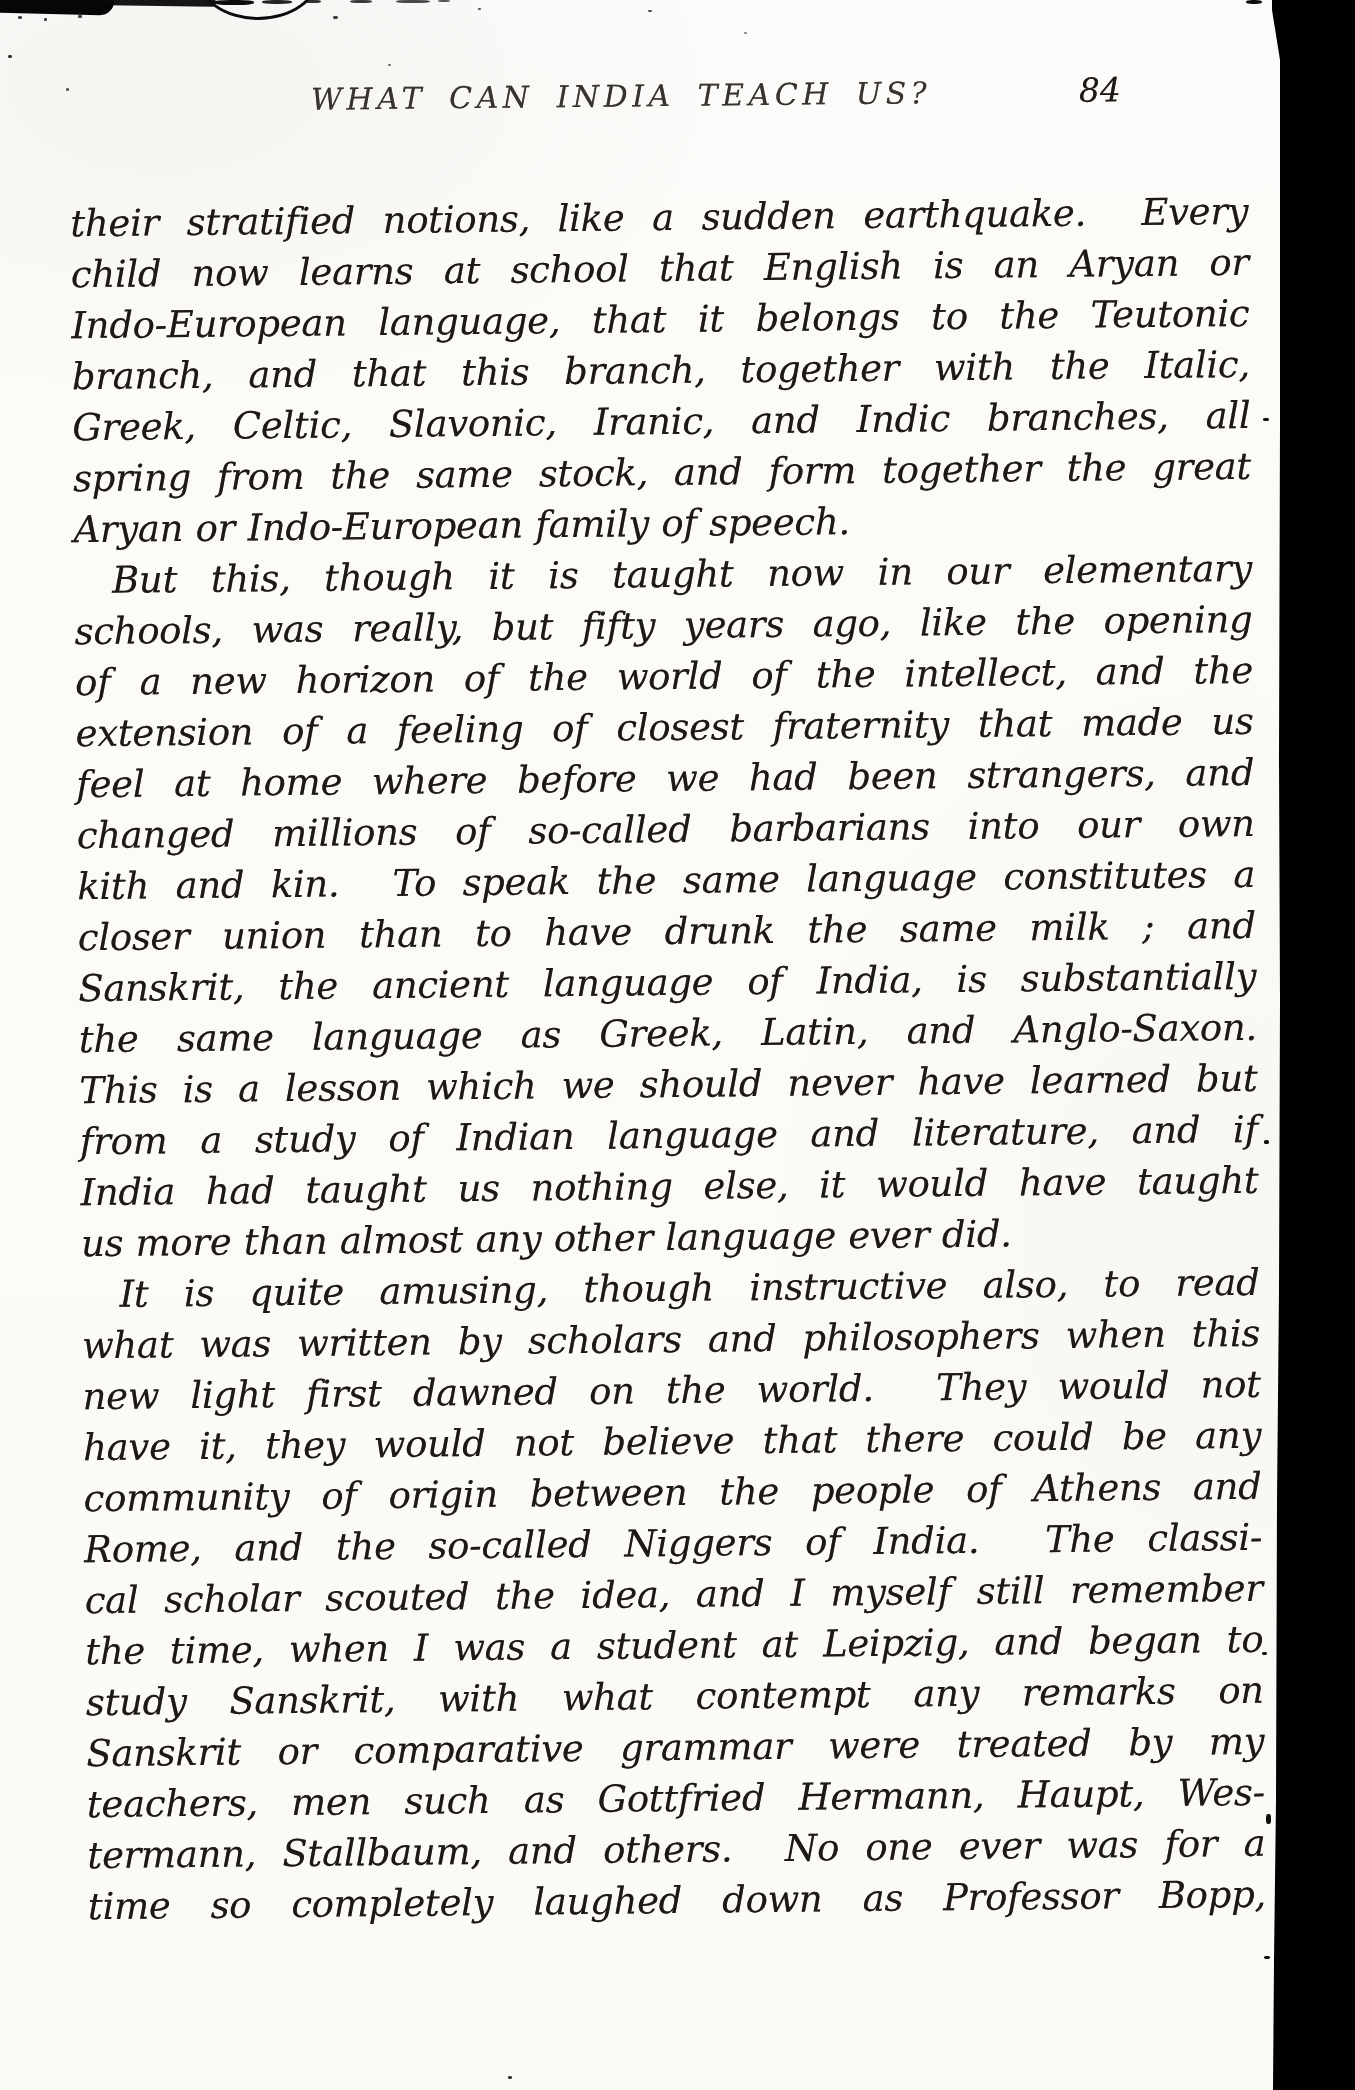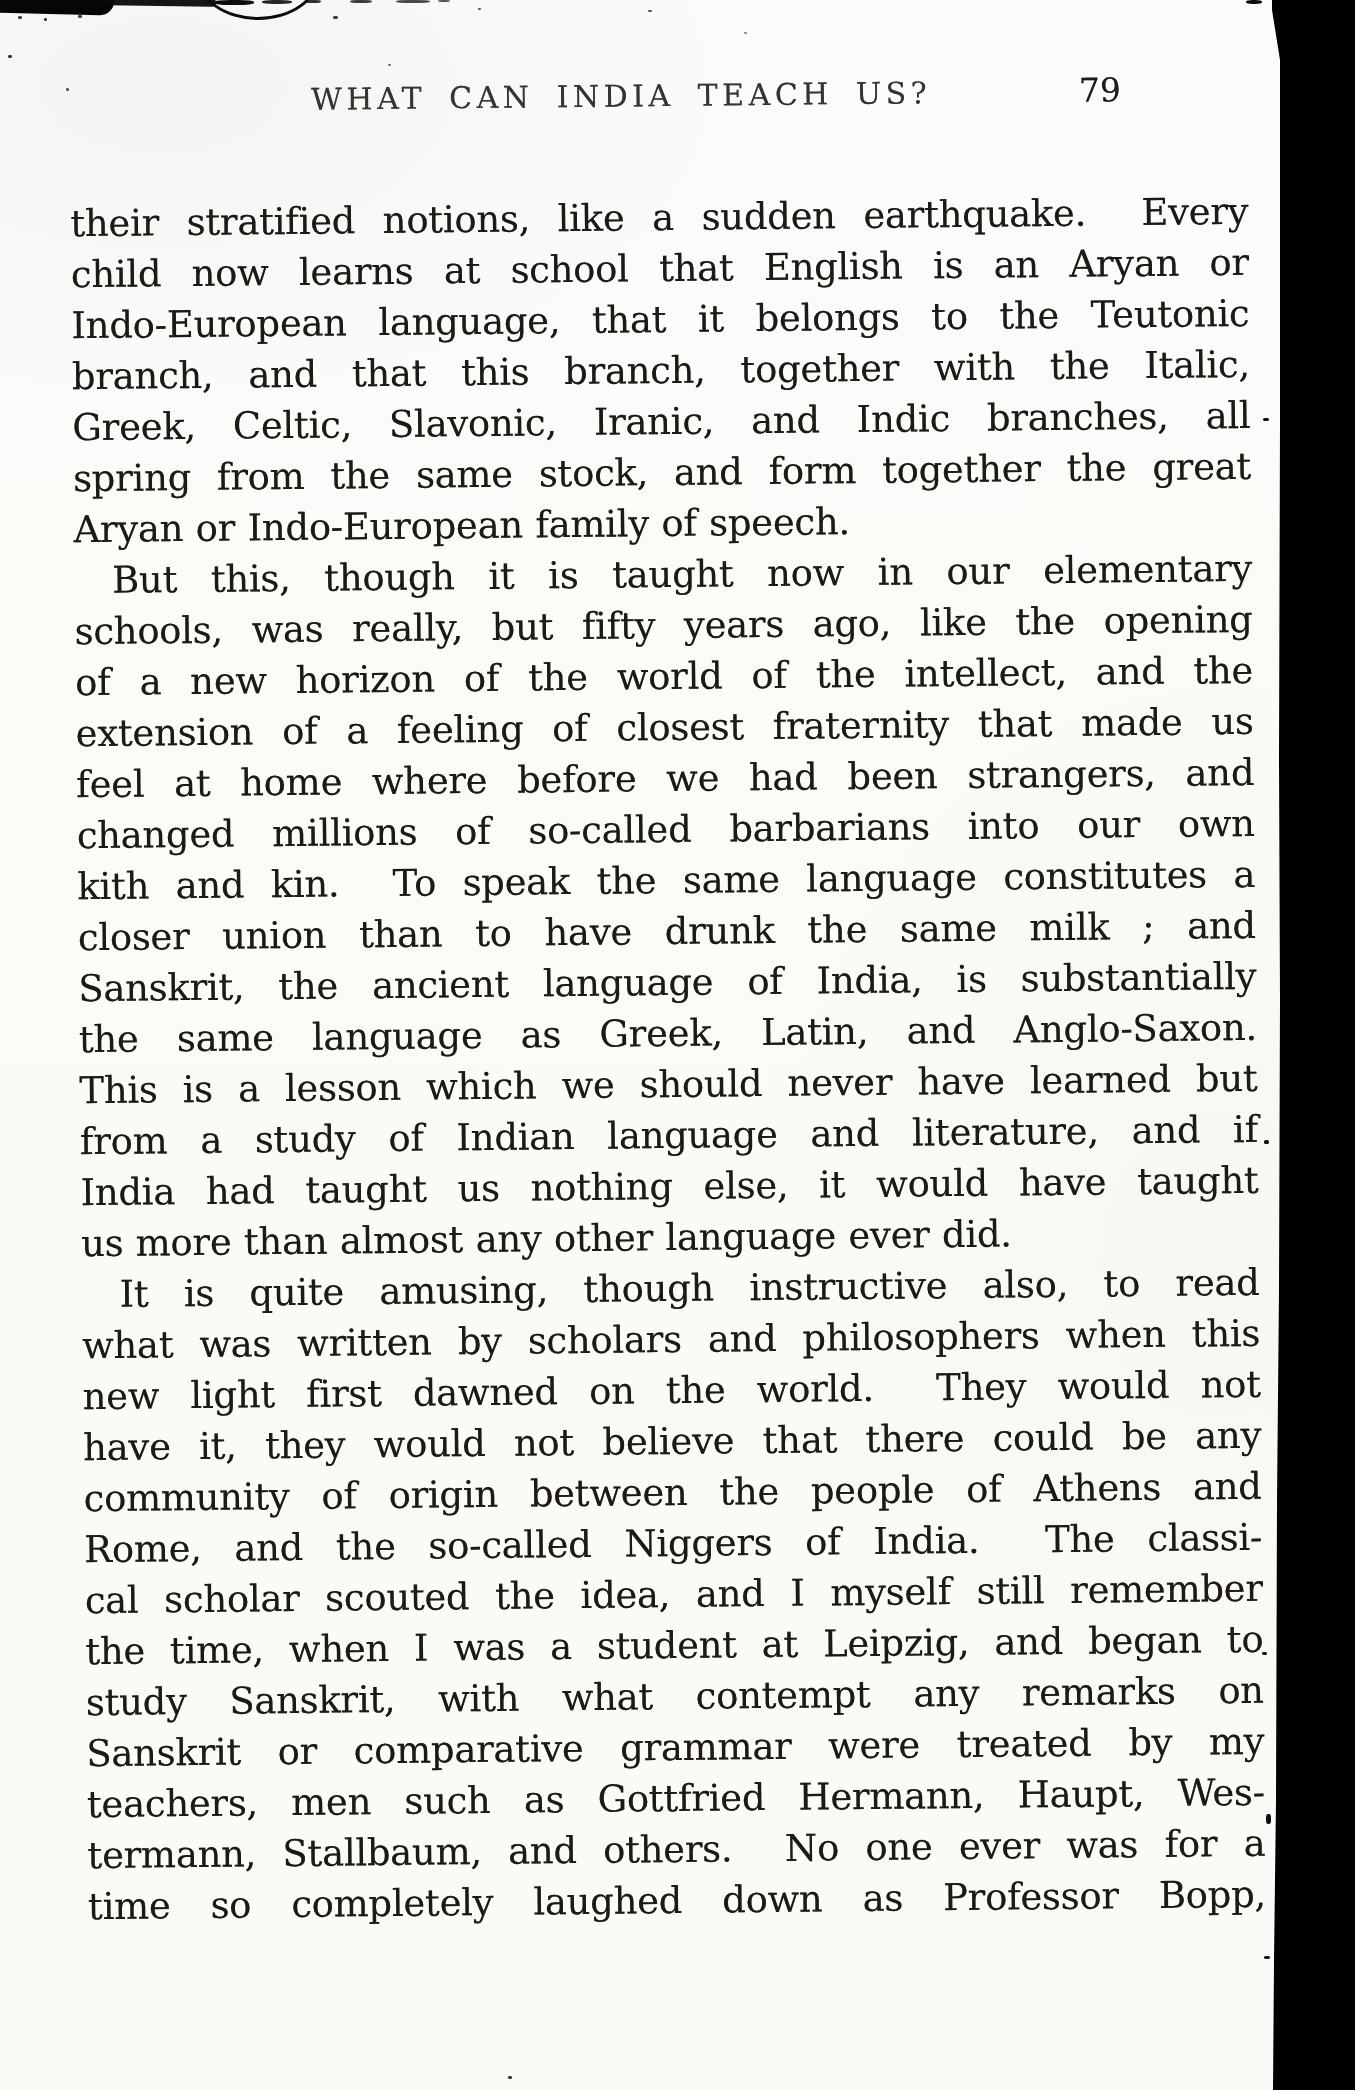--- a/index.html
+++ b/index.html
@@ -10,20 +10,21 @@
     font-family: "DejaVu Serif", serif;
   }
   .page {
     position: relative;
     width: 1355px; height: 2090px;
     background:
       radial-gradient(ellipse 900px 500px at 12% 4%, rgba(60,55,45,0.035), transparent 65%),
       radial-gradient(ellipse 700px 900px at 90% 60%, rgba(60,55,45,0.02), transparent 70%),
       linear-gradient(#fcfbf9, #fbfaf6);
     overflow: hidden;
+    font-style: italic;
   }
   
   .content {
     position: absolute; left: 0; top: 0; width: 1355px; height: 2090px;
     transform: rotate(-0.6deg);
     transform-origin: 0 0;
     color: #1b1815;
   }
   .running-header {
     position: absolute; left: 0; top: 86px; width: 1355px; height: 40px;
@@ -116,21 +117,21 @@
   .s13 { left: 744px;  top: 32px;   width: 3px; height: 2px; opacity: .5; }
 </style>
 </head>
 <body>
 
 <div class="page">
 
   <div class="content">
     <div class="running-header">
       <span class="title">WHAT CAN INDIA TEACH US?</span>
-      <span class="folio">79</span>
+      <span class="folio">84</span>
     </div>
     <div class="body-text">
         <div class="paragraph">
           <div class="line">their stratified notions, like a sudden earthquake.&nbsp; Every</div>
           <div class="line">child now learns at school that English is an Aryan or</div>
           <div class="line">Indo-European language, that it belongs to the Teutonic</div>
           <div class="line">branch, and that this branch, together with the Italic,</div>
           <div class="line">Greek, Celtic, Slavonic, Iranic, and Indic branches, all</div>
           <div class="line">spring from the same stock, and form together the great</div>
           <div class="line para-end">Aryan or Indo-European family of speech.</div>

